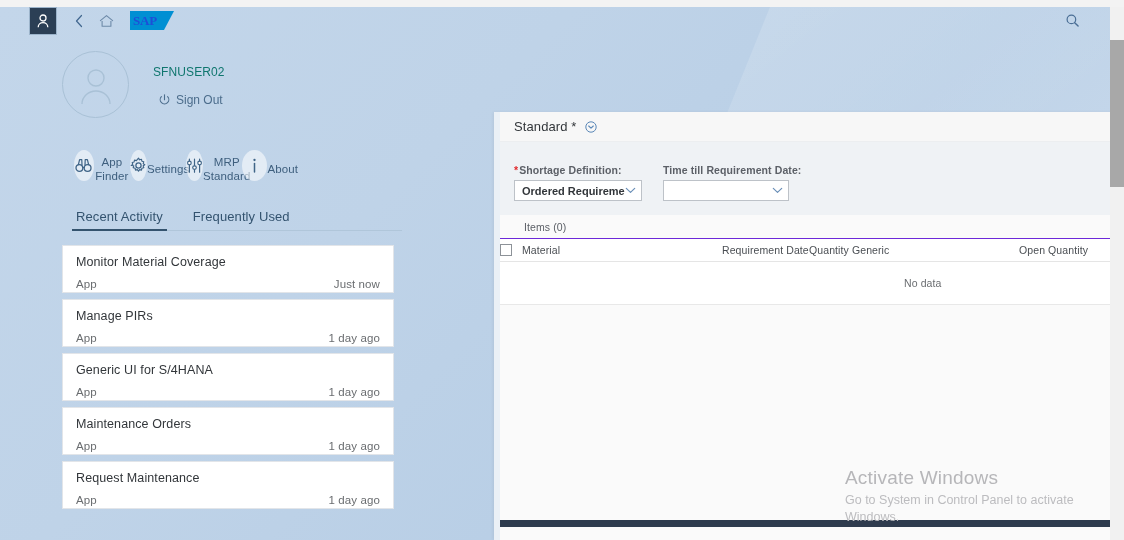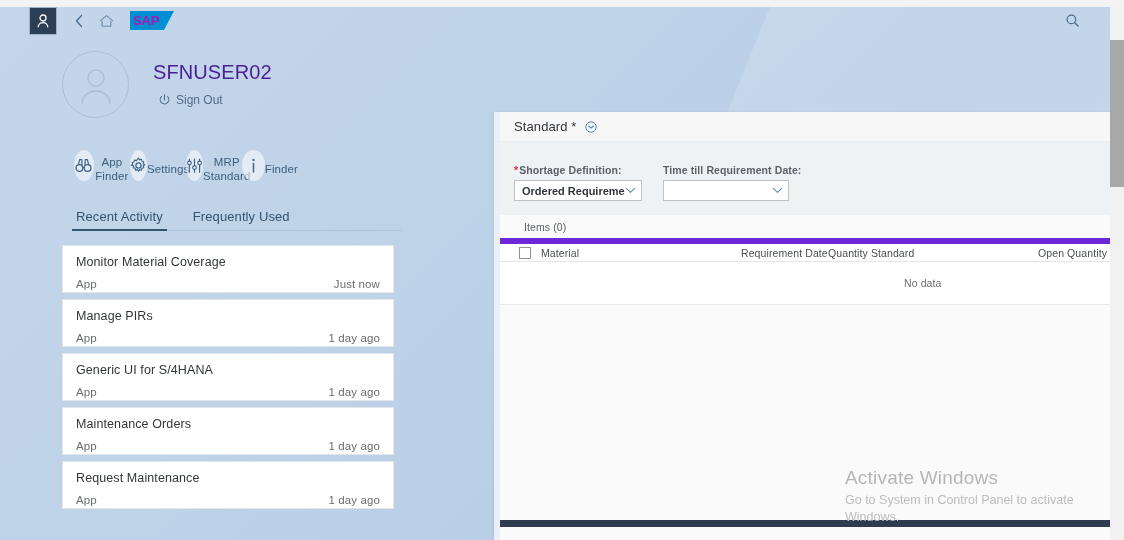--- a/index.html
+++ b/index.html
@@ -84,25 +84,25 @@
     background: #008fd3;
   }
   .sap-logo .lslant {
     position: absolute; left: 34px; top: 0;
     width: 0; height: 0;
     border-left: 10px solid #008fd3;
     border-bottom: 19px solid transparent;
   }
   .sap-logo .ltext {
     position: absolute; left: 3px; top: 2px;
-    color: #a21caf;
+    color: #1d4ed8;
     font-weight: 700;
     font-size: 13px;
     letter-spacing: -0.2px;
-    font-family: Liberation Sans, sans-serif;
+    font-family: Liberation Serif, serif;
   }
   .tb-spacer { flex: 1 1 auto; }
   .tb-search {
     margin-right: 30px;
     color: #4a6e95;
     display: flex; align-items: center;
     flex: 0 0 auto;
   }
 
   
@@ -124,22 +124,22 @@
     border-radius: 50%;
     border: 1px solid #a9c1d6;
     display: flex; align-items: center; justify-content: center;
     flex: 0 0 auto;
   }
   .user-meta {
     margin-left: 24px;
     padding-bottom: 2px;
   }
   .user-name {
-    font-size: 20px;
-    color: #4c1d95;
+    font-size: 12px;
+    color: #0f766e;
     line-height: 24px;
     letter-spacing: 0.1px;
   }
   .signout {
     display: flex;
     align-items: center;
     margin-top: 9px;
     color: #4c6d8c;
     font-size: 12px;
     padding-left: 6px;
@@ -317,25 +317,24 @@
     font-size: 10.5px;
     color: #5c6067;
     background: #fafafa;
     box-sizing: border-box;
     letter-spacing: 0.1px;
   }
   .thead {
     height: 24px;
     display: flex;
     align-items: center;
-    border-top: 6px solid #6d28d9;
+    border-top: 1px solid #6d28d9;
     border-bottom: 1px solid #e5e5e5;
     background: #ffffff;
     box-sizing: border-box;
-    padding-left: 19px;
   }
   .th-check {
     width: 10px; height: 10px;
     border: 1px solid #8d9298;
     background: #fff;
     margin-right: 10px;
     flex: 0 0 auto;
   }
   .th {
     font-size: 10.5px;
@@ -509,21 +508,21 @@
         <div class="action-lbl">MRP Standard</div>
       </div>
 
       <div class="action">
         <div class="action-ic">
           <svg width="7" height="16" viewBox="0 0 7 16" aria-hidden="true">
             <circle cx="3.5" cy="2" r="1.15" fill="#3f6487"></circle>
             <path d="M3.5 5.6v8.4" stroke="#3f6487" stroke-width="1.5" stroke-linecap="round"></path>
           </svg>
         </div>
-        <div class="action-lbl">Finder</div>
+        <div class="action-lbl">About</div>
       </div>
 
     </div>
 
     <div class="tabs">
       <div class="tab active">
         <span>Recent Activity</span>
       </div>
       <div class="tab">
         <span>Frequently Used</span>
@@ -624,21 +623,21 @@
       </div>
 
       <div class="table-zone">
 
         <div class="items-bar">Items (0)</div>
 
         <div class="thead">
           <span class="th-check"></span>
           <span class="th" style="width:200px">Material</span>
           <span class="th" style="width:87px">Requirement Date</span>
-          <span class="th" style="width:210px">Quantity Standard</span>
+          <span class="th" style="width:210px">Quantity Generic</span>
           <span class="th" style="width:106px">Open Quantity</span>
 
         </div>
 
         <div class="no-data-row">
           <span class="no-data">No data</span>
         </div>
 
       </div>
 

